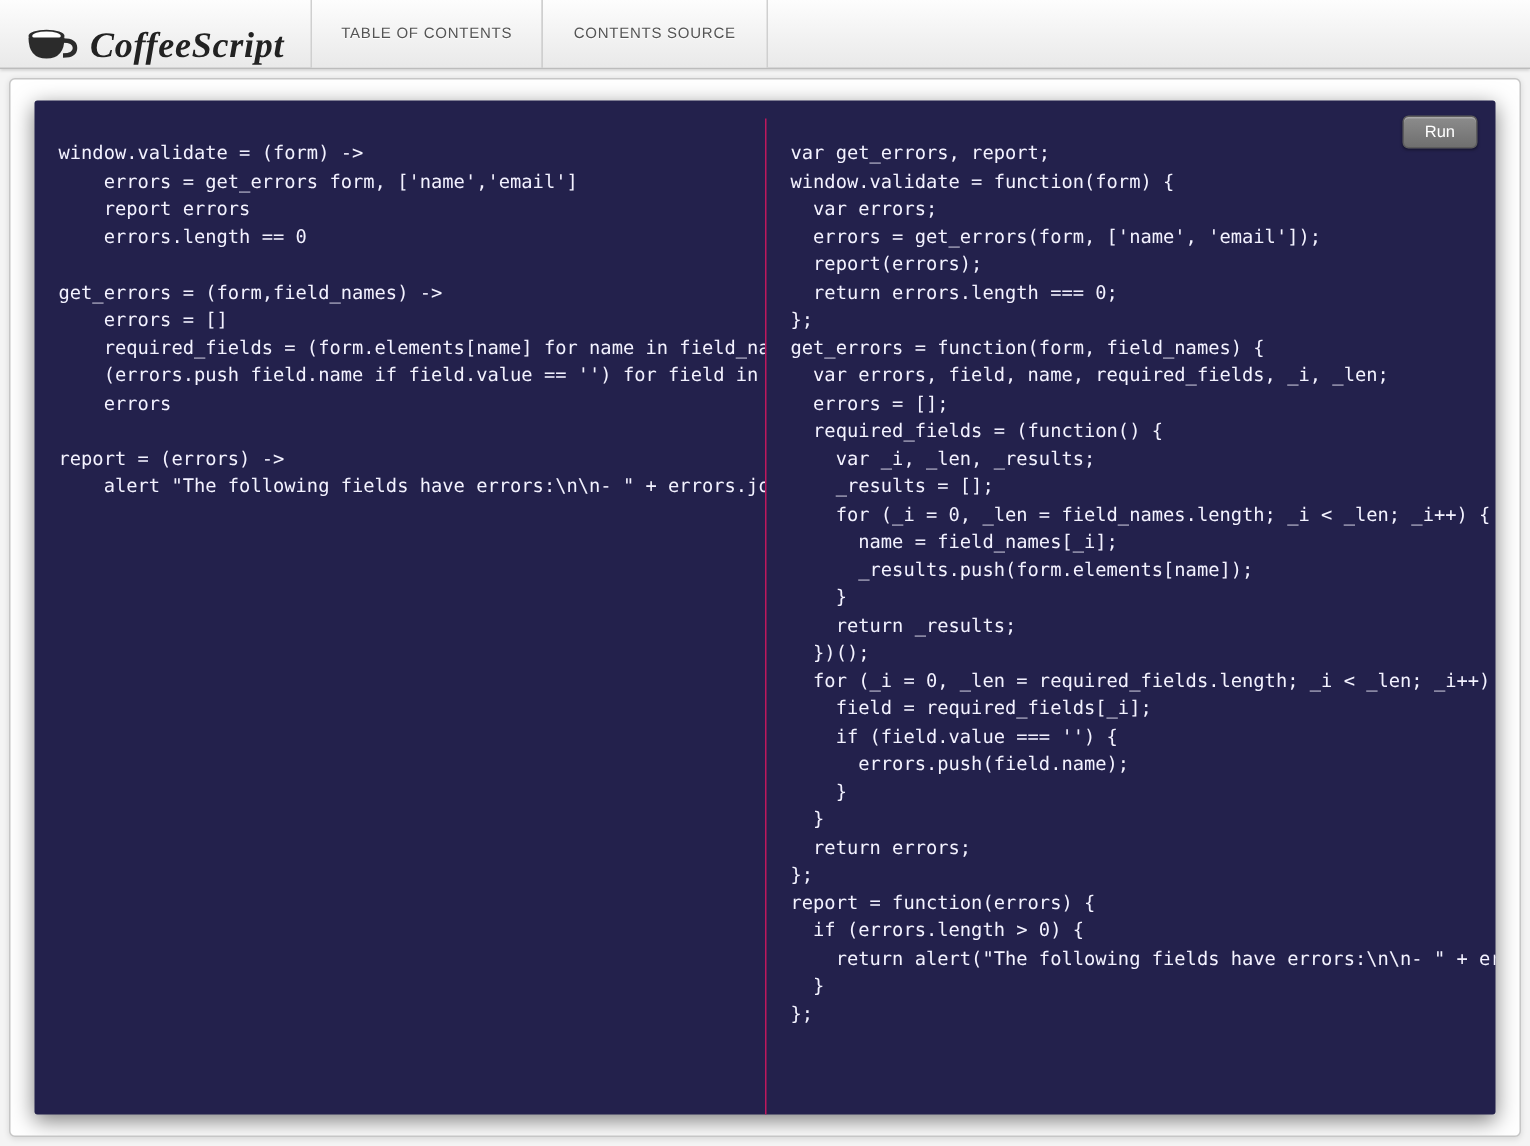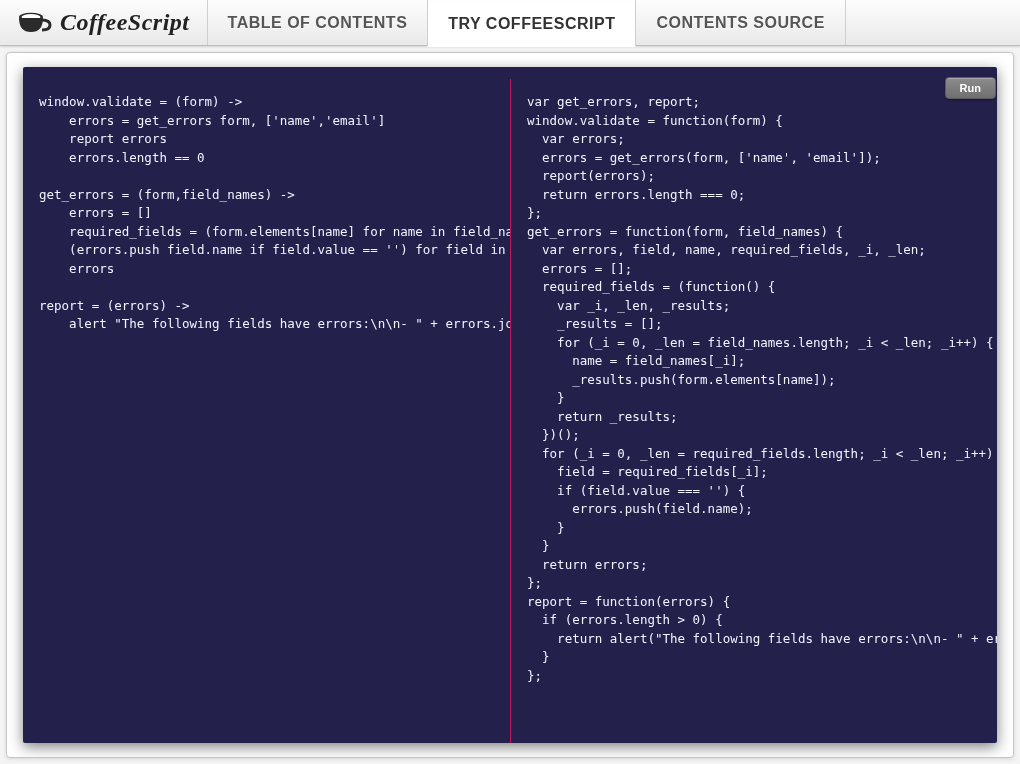--- a/index.html
+++ b/index.html
@@ -6,29 +6,29 @@
   html, body { width: 1020px; height: 764px; overflow: hidden; font-family: "Helvetica Neue", Arial, sans-serif; background:#f4f4f4; }
   .topbar {
     height: 46px;
     background: linear-gradient(#fdfdfd, #e9e9e9);
     border-bottom: 1px solid #bcbcbc;
     display: flex;
     align-items: stretch;
     box-shadow: 0 1px 2px rgba(0,0,0,0.15);
   }
   .logo-area {
-    display:flex; align-items:center; padding:0 18px 0 16px; gap:8px;
+    display:flex; align-items:flex-end; padding:0 18px 0 16px; gap:8px;
   }
   .logo-cup { width:36px; height:30px; position:relative; }
   .logo-cup svg { width:36px; height:30px; }
   .brand { font-style: italic; font-weight: bold; font-size: 24px; color:#222; letter-spacing:0.5px; font-family: Georgia, "Times New Roman", serif;}
   .nav { display:flex; align-items:stretch; }
   .nav-item {
     display:flex; align-items:center; padding:0 20px;
-    font-size: 16px; font-weight:bold; color:#555; letter-spacing:0.5px;
+    font-size: 10px; font-weight:normal; color:#555; letter-spacing:0.5px;
     border-left:1px solid #cfcfcf; border-right:1px solid #cfcfcf;
     margin-left:-1px; cursor:pointer; text-shadow:0 1px 0 #fff;
     background: linear-gradient(#fdfdfd, #e9e9e9);
   }
   .nav-item.active {
     background:#fff; color:#333; border-bottom:1px solid #fff;
     position:relative; top:1px; height:46px;
     box-shadow: 0 -2px 0 #fff inset;
   }
   .content-wrap {
@@ -49,23 +49,23 @@
     box-shadow: 0 4px 14px rgba(0,0,0,0.5);
     color:#fff;
   }
   .pane {
     flex:1 1 50%; padding:14px 16px 14px 16px; overflow:hidden;
     font-family: "Andale Mono","Menlo","Consolas",monospace;
     font-size: 12.5px; line-height: 1.48; white-space:pre; color:#f3f2ff;margin-top:12px;
   }
   .pane.right { border-left: 1px solid #be185d; }
   .run-btn {
-    position:absolute; top:10px; right:1px;
+    position:absolute; top:10px; right:12px;
     background: linear-gradient(#8c8c8c,#6f6f6f);
-    border:1px solid #5c5c5c; color:#fff; font-weight:bold;
+    border:1px solid #5c5c5c; color:#fff; font-weight:normal;
     font-size:11px; padding:4px 14px; border-radius:4px;
     box-shadow: inset 0 1px 0 rgba(255,255,255,0.25), 0 1px 2px rgba(0,0,0,0.4);
     cursor:pointer;
   }
 </style>
 </head>
 <body>
 
 <div class="topbar">
   <div class="logo-area">
@@ -74,21 +74,20 @@
         <ellipse cx="15" cy="9" rx="12" ry="4.2" fill="#2b2b2b"></ellipse>
         <ellipse cx="15" cy="9" rx="9.5" ry="3" fill="#fff"></ellipse>
         <path d="M3 10 q0 14 12 14 q12 0 12 -14" fill="#2b2b2b"></path>
         <path d="M26 12 q8 0 8 5 q0 5 -8 5" fill="none" stroke="#2b2b2b" stroke-width="3"></path>
       </svg>
     </span>
     <span class="brand">CoffeeScript</span>
   </div>
   <div class="nav">
     <div class="nav-item">TABLE OF CONTENTS</div>
-    <div class="nav-item active">TRY COFFEESCRIPT</div>
     <div class="nav-item">CONTENTS SOURCE</div>
   </div>
 </div>
 
 <div class="content-wrap">
   <div class="bg-text">CoffeeScript is a little language that compiles into JavaScript. Underneath all of those
 embarrassing braces and semicolons, JavaScript has always had a gorgeous object model at its
 heart. CoffeeScript is an attempt to expose the good parts of JavaScript in a simple way.
 
 The golden rule of CoffeeScript is: "It's just JavaScript". The code compiles one-to-one into the

